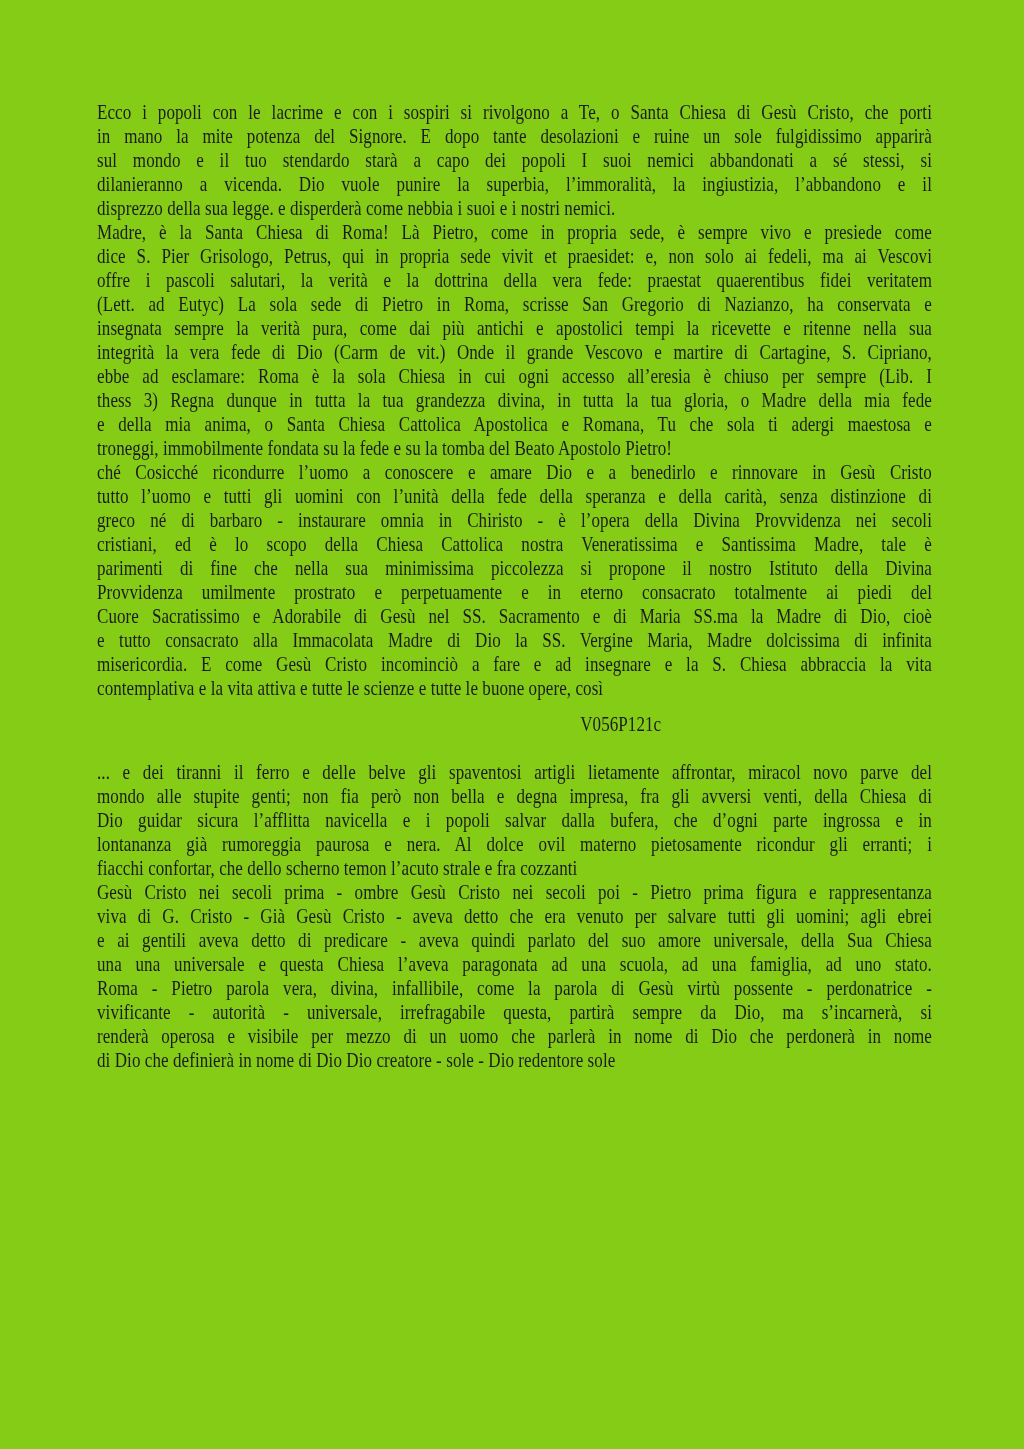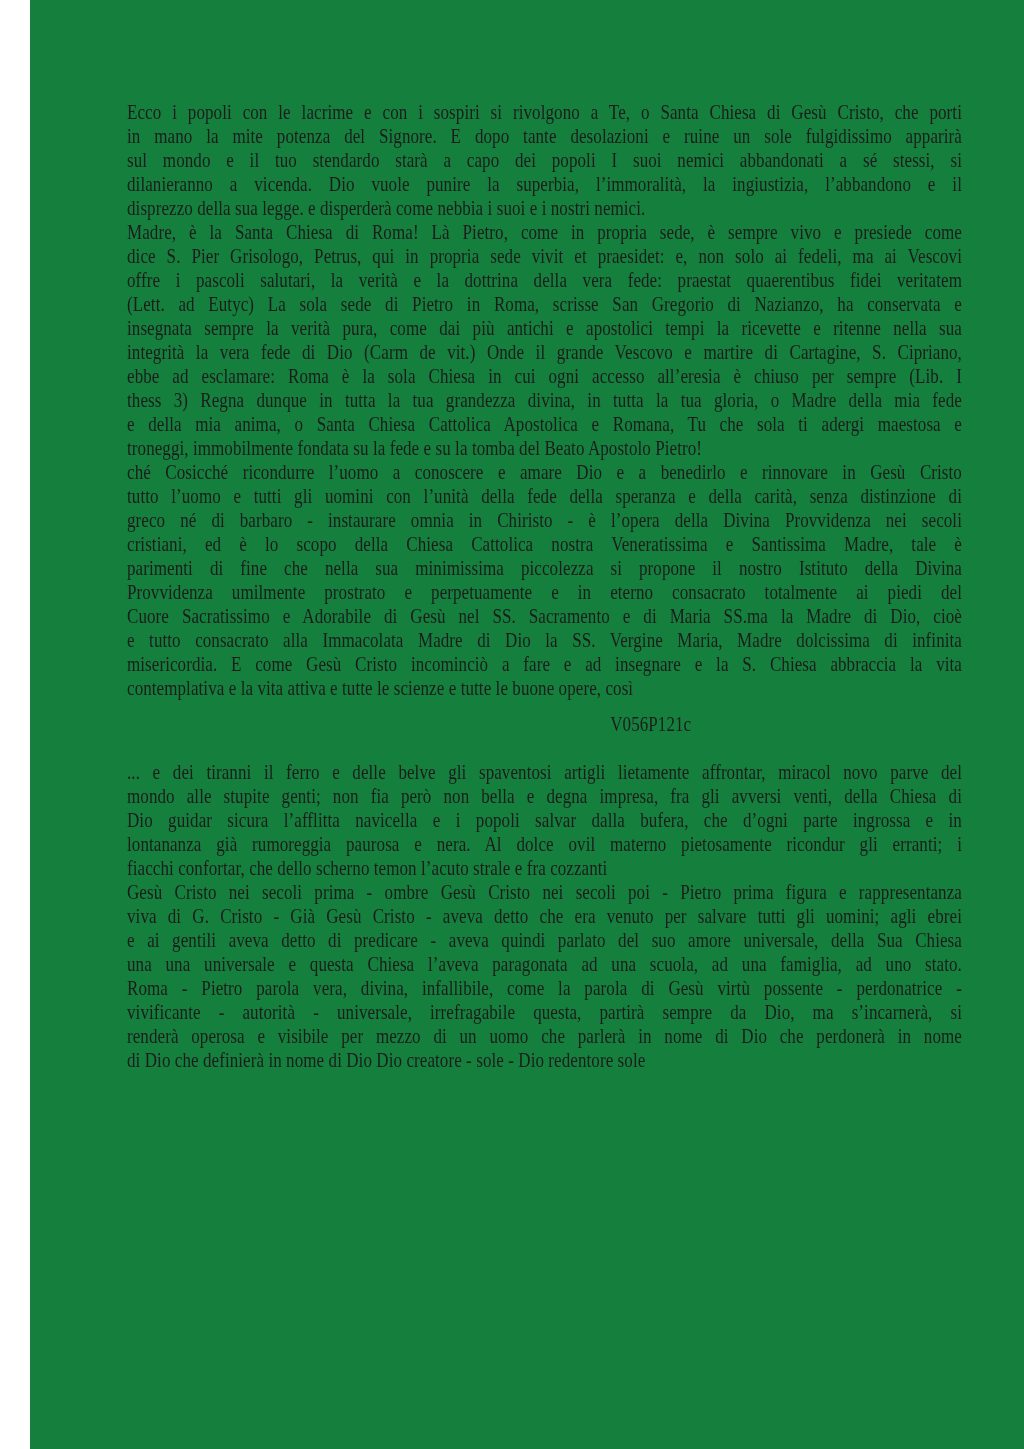--- a/index.html
+++ b/index.html
@@ -9,22 +9,21 @@
     }
     body {
       width: 1024px;
       height: 1449px;
       position: relative;
       overflow: hidden;
     }
     .doc-page {
       position: absolute;
       inset: 0;
-      background: #15803d;
-      margin-left: 30px;
+      background: #84cc16;
     }
     .doc-body {
       position: absolute;
       left: 97px;
       top: 100px;
       width: 1080px;
       transform: scaleX(0.7731);
       transform-origin: 0 0;
       font-family: "Liberation Serif", "DejaVu Serif", serif;
       font-size: 22px;

